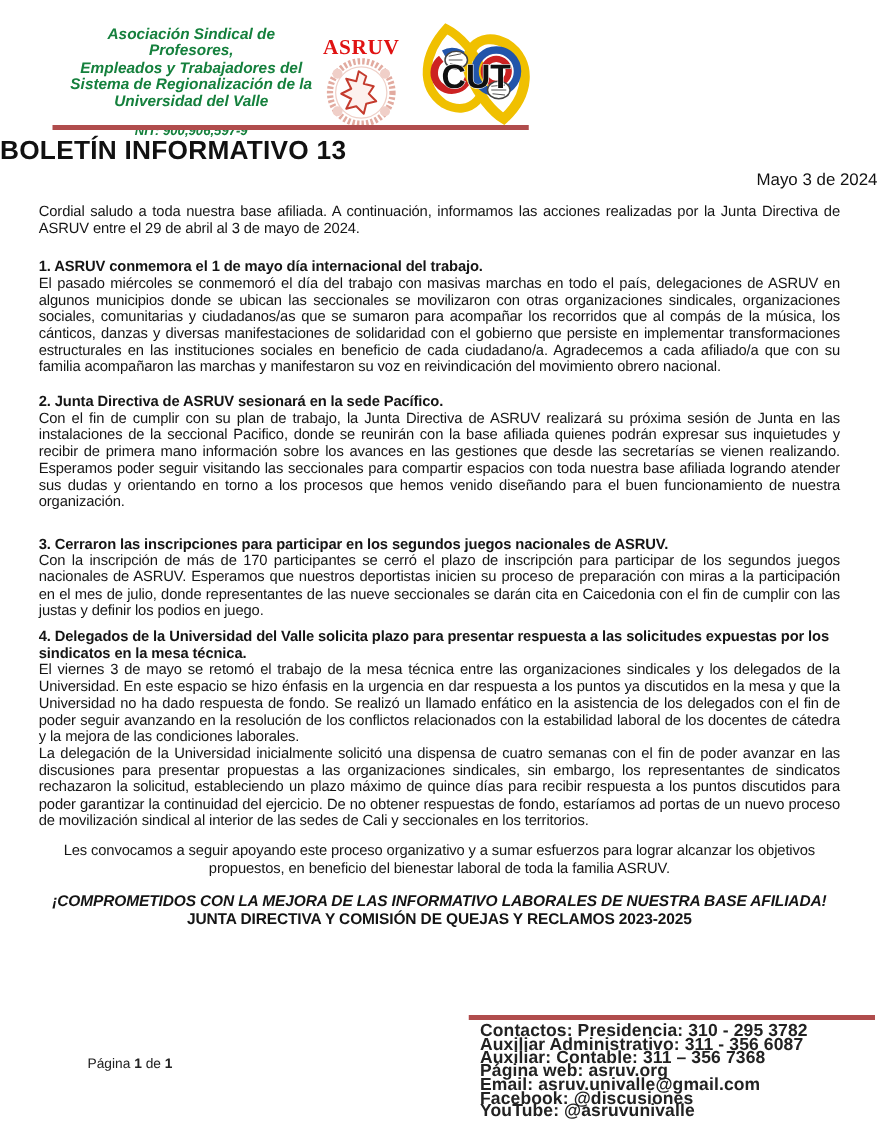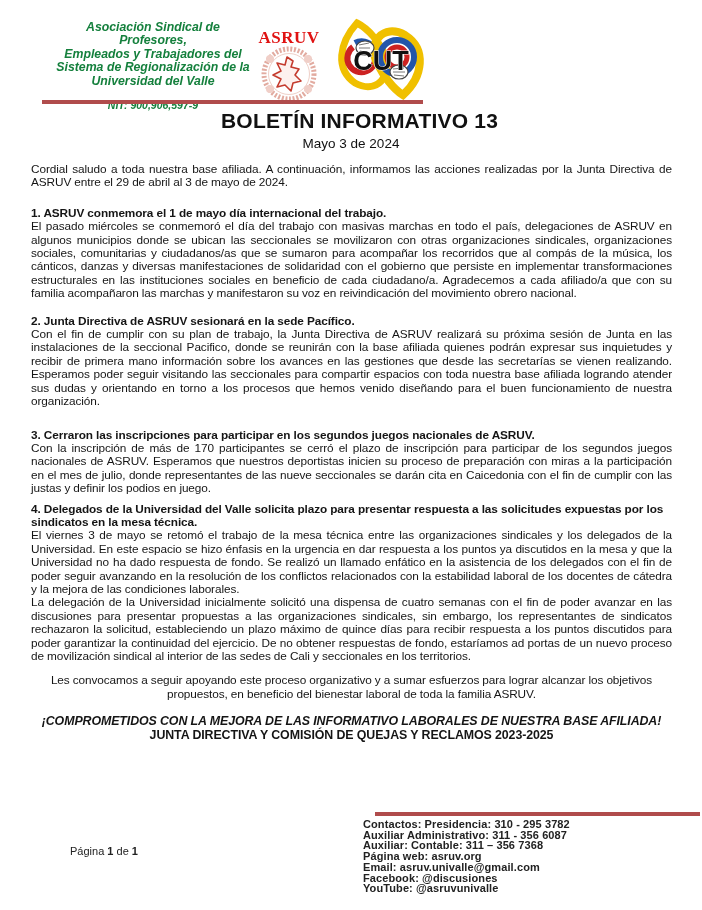--- a/index.html
+++ b/index.html
@@ -48,30 +48,28 @@
   .rule-header {
     position: absolute;
     left: 42px; top: 100px; width: 381px; height: 4px;
     background: #b04c4c;
   }
 
   
   .doc-title {
     position: absolute;
     left: 0; top: 109px; width: 702px;
-    text-align: center;
     font-size: 21px;
     font-weight: bold;
     letter-spacing: 0.2px;
-    padding-left: 17px;
   }
   .doc-date {
     position: absolute;
     left: 0; top: 136px; width: 702px;
-    text-align: center;
+    text-align: right;
     font-size: 13.5px;
   }
 
   
   .doc-body {
     position: absolute;
     left: 31px; top: 163px; width: 641px;
     font-size: 11.8px;
     line-height: 13.4px;
     letter-spacing: -0.1px;
@@ -103,22 +101,22 @@
   }
 
   
   .rule-footer {
     position: absolute;
     left: 375px; top: 812px; width: 325px; height: 4px;
     background: #b04c4c;
   }
   .contacts {
     position: absolute;
-    left: 363px; top: 819px; width: 300px;
-    font-size: 11px;
+    left: 384px; top: 819px; width: 300px;
+    font-size: 14px;
     font-weight: bold;
     line-height: 10.7px;
     letter-spacing: 0.1px;
     color: #222;
   }
   .page-number {
     position: absolute;
     left: 70px; top: 845px;
     font-size: 11px;
     color: #222;

